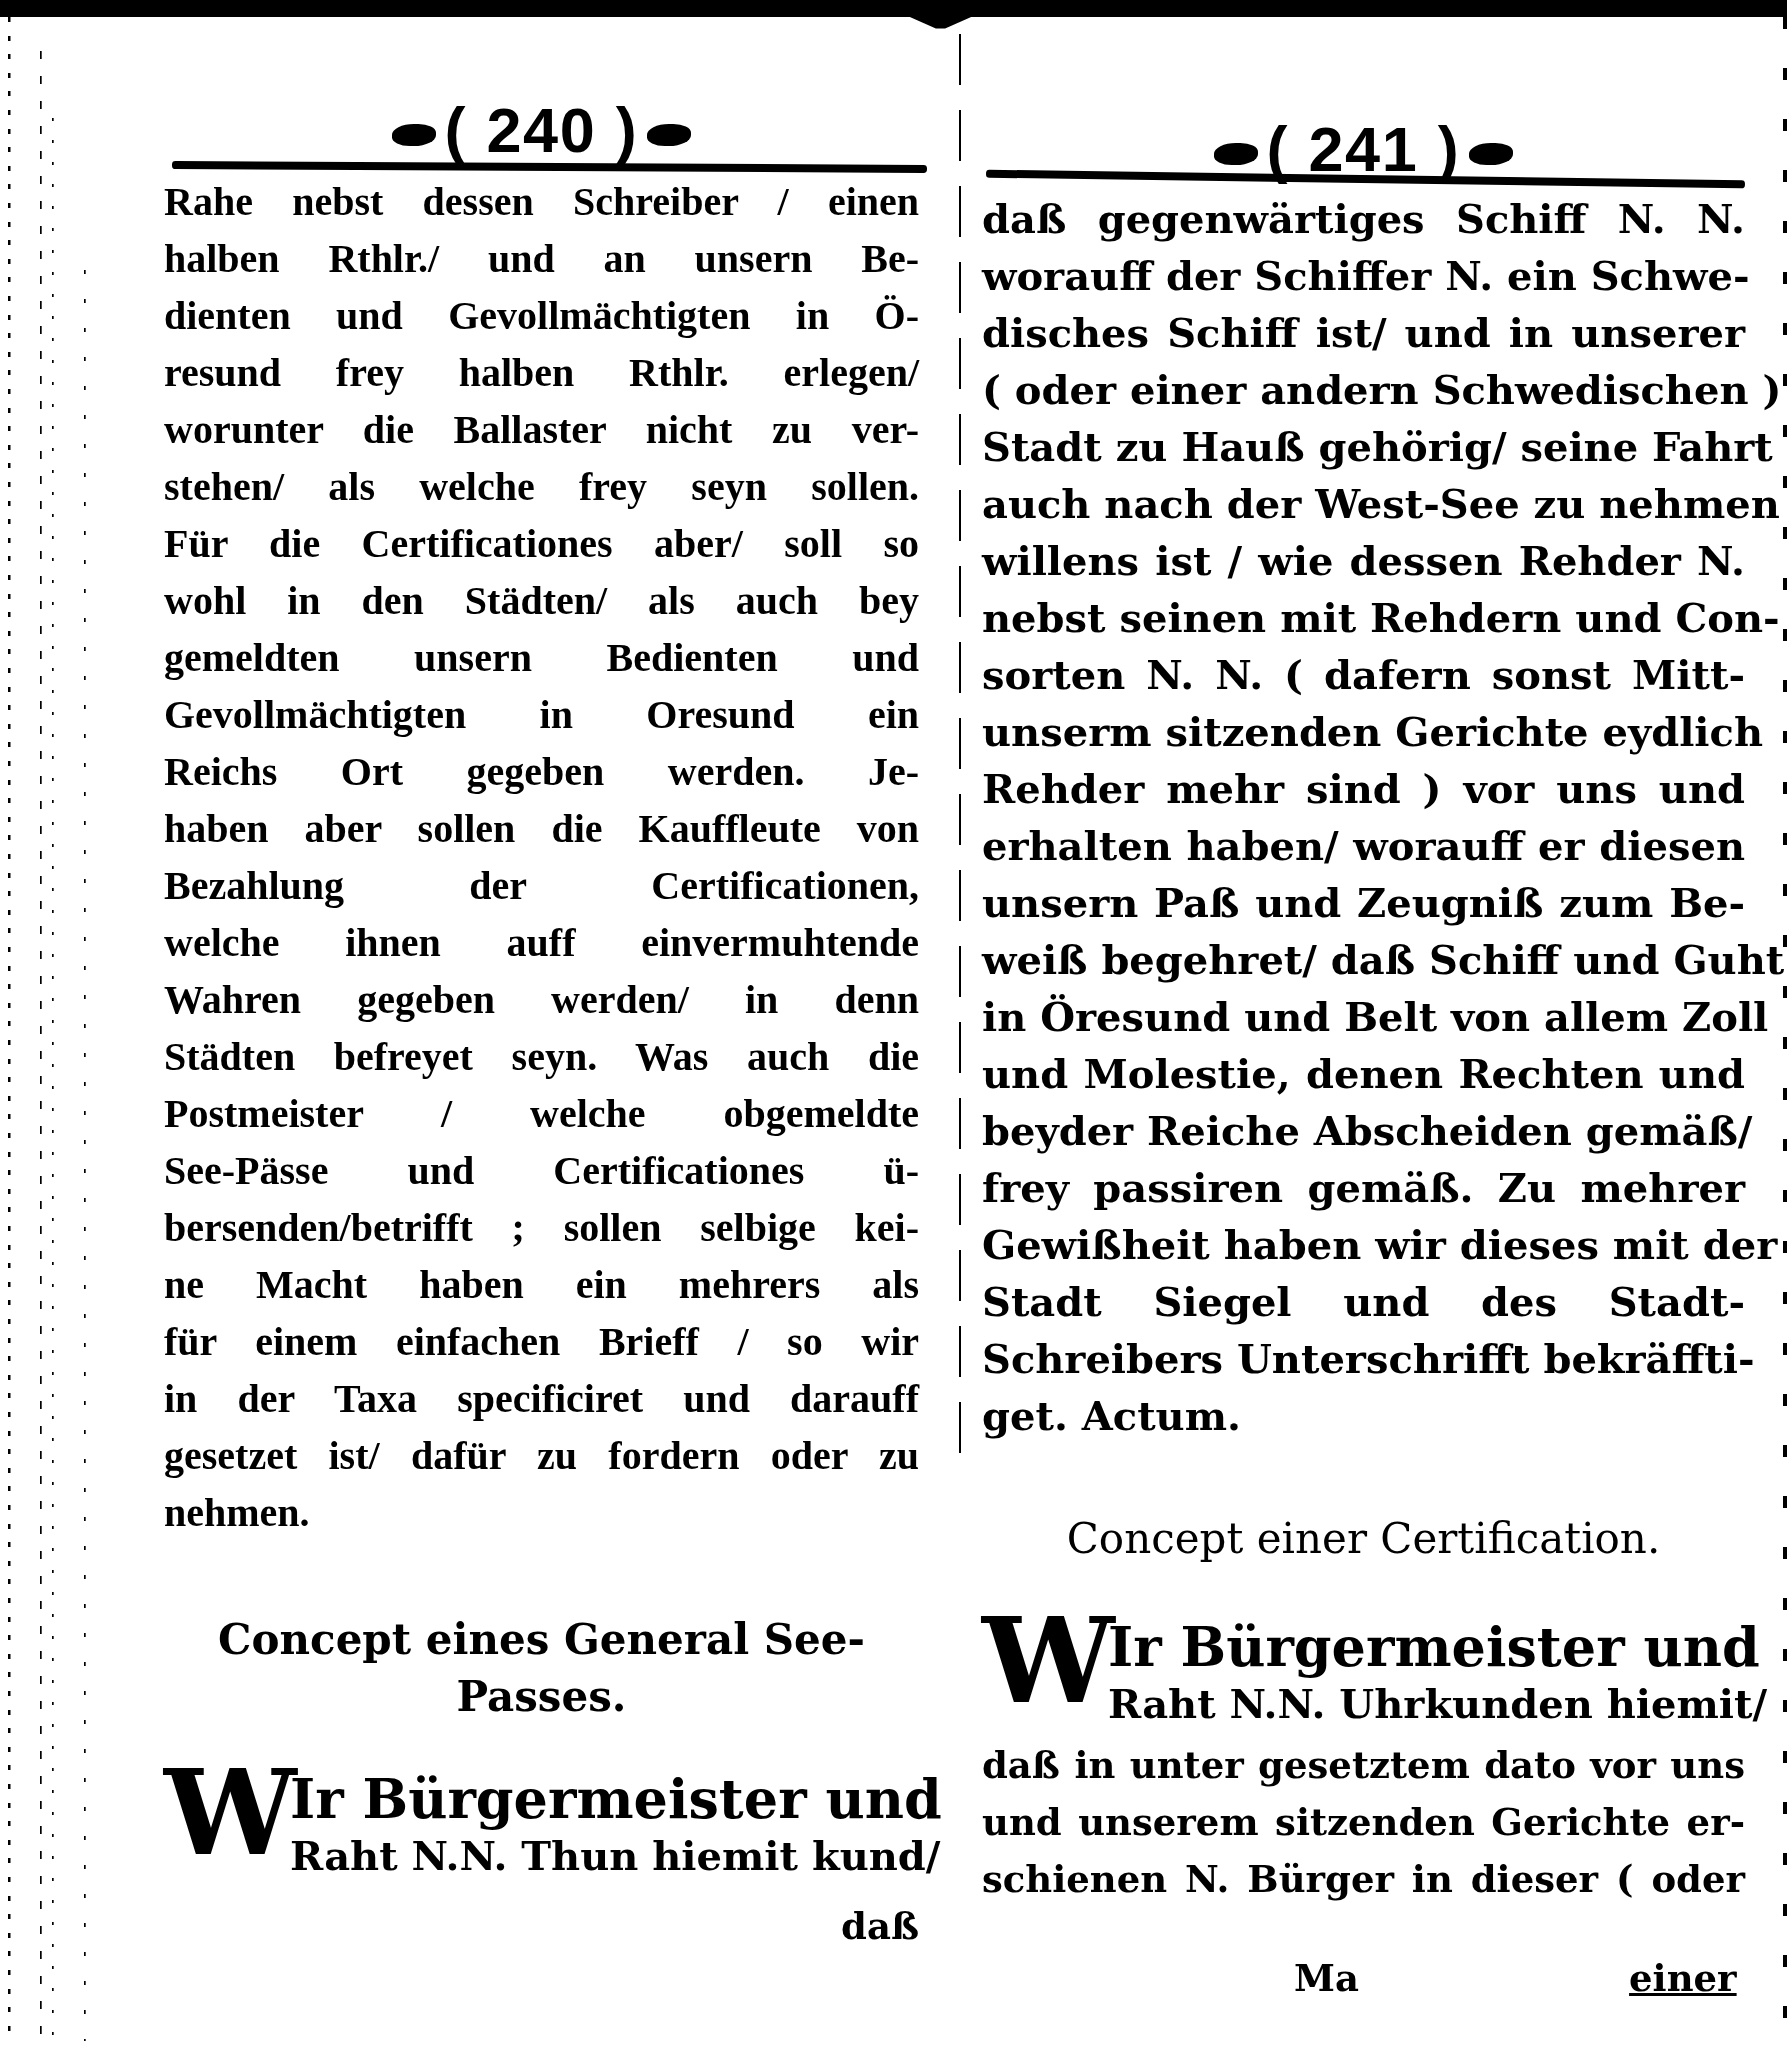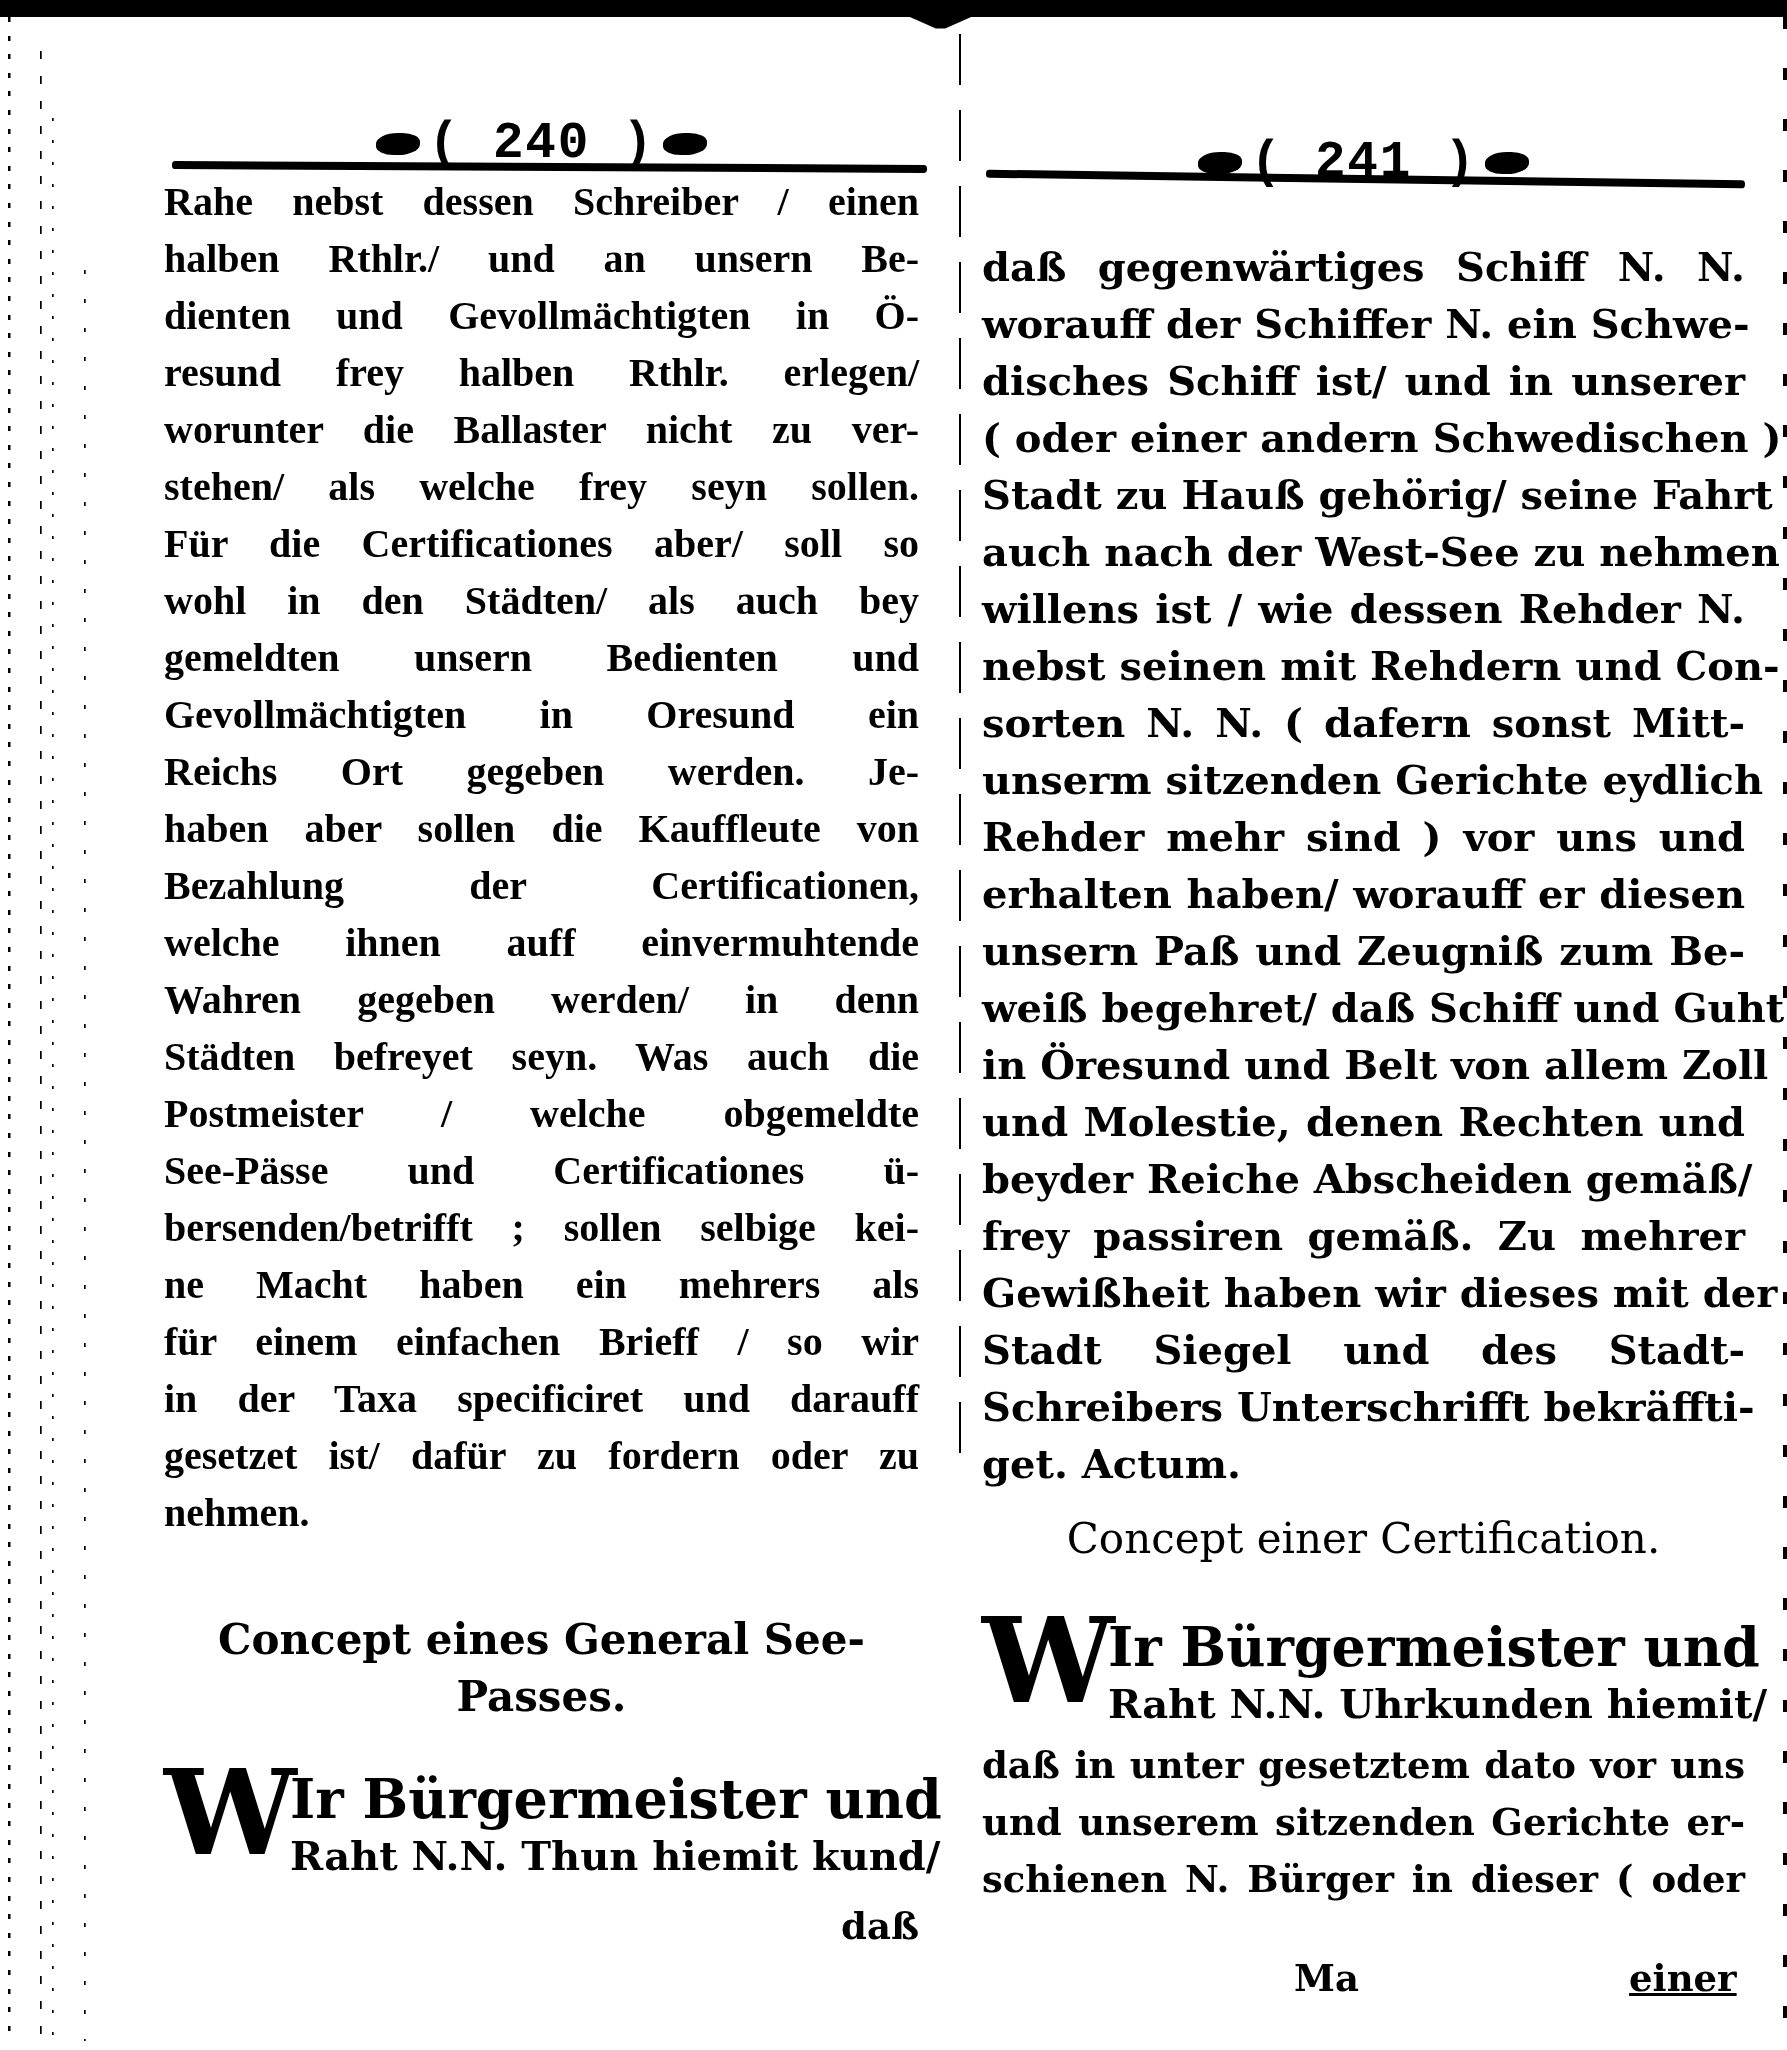--- a/index.html
+++ b/index.html
@@ -20,31 +20,31 @@
   .gutter-line { position:absolute; left:959px; top:34px; width:1.7px; height:1434px;
     background:repeating-linear-gradient(to bottom,#000 0 51px, transparent 51px 76px); }
   .right-edge { position:absolute; right:0; top:17px; width:5px; height:2024px;
     background:repeating-linear-gradient(to bottom,#000 0 11.8px, transparent 11.8px 51px); }
 
   .page { position:absolute; top:0; }
   .page-left { left:164px; width:755px; }
   .page-right { left:982px; width:763px; }
 
   .header { position:absolute; top:101px; width:100%; text-align:center;
-    font-family:Liberation Mono, monospace; font-weight:bold; font-size:51px; line-height:59px; letter-spacing:1.7px;margin-top:13px; }
+    font-family:Liberation Sans, sans-serif; font-weight:bold; font-size:63px; line-height:59px; letter-spacing:1.7px; }
   .page-right .header { top:120px; }
   .orn { display:inline-block; width:44px; height:22px; background:#000; border-radius:50% 40% 50% 40%; vertical-align:middle; margin:0 8.4px; }
   .rule { position:absolute; height:7.6px; background:#000; border-radius:3.4px; }
   .page-left .rule { top:163px; left:8.4px; right:-8.4px; transform:rotate(0.3deg); }
   .page-right .rule { top:175px; left:4.2px; right:0; transform:rotate(0.8deg); }
 
   .body-text { position:absolute; left:0; width:100%;
     font-family:"DejaVu Serif", serif; font-weight:bold; font-size:40px; line-height:57px; }
   .page-left .body-text { top:173px;font-family:Liberation Serif, serif; }
-  .page-right .body-text { top:190px;margin-top:48px; }
+  .page-right .body-text { top:190px; }
   .line { display:block; white-space:nowrap; text-align:justify; text-align-last:justify; height:57px; overflow:visible; }
   .line.last { text-align-last:left; }
 
   .heading { position:absolute; width:100%; text-align:center;
     font-family:"DejaVu Serif", serif; font-weight:bold; font-size:42px; line-height:57px; }
   .page-left .heading { top:1611px; }
   .page-right .heading { top:1510px; font-weight:normal; }
 
   .opening { position:absolute; left:0; width:100%; font-family:"DejaVu Serif", serif; font-weight:bold; }
   .page-left .opening { top:1754px; }

